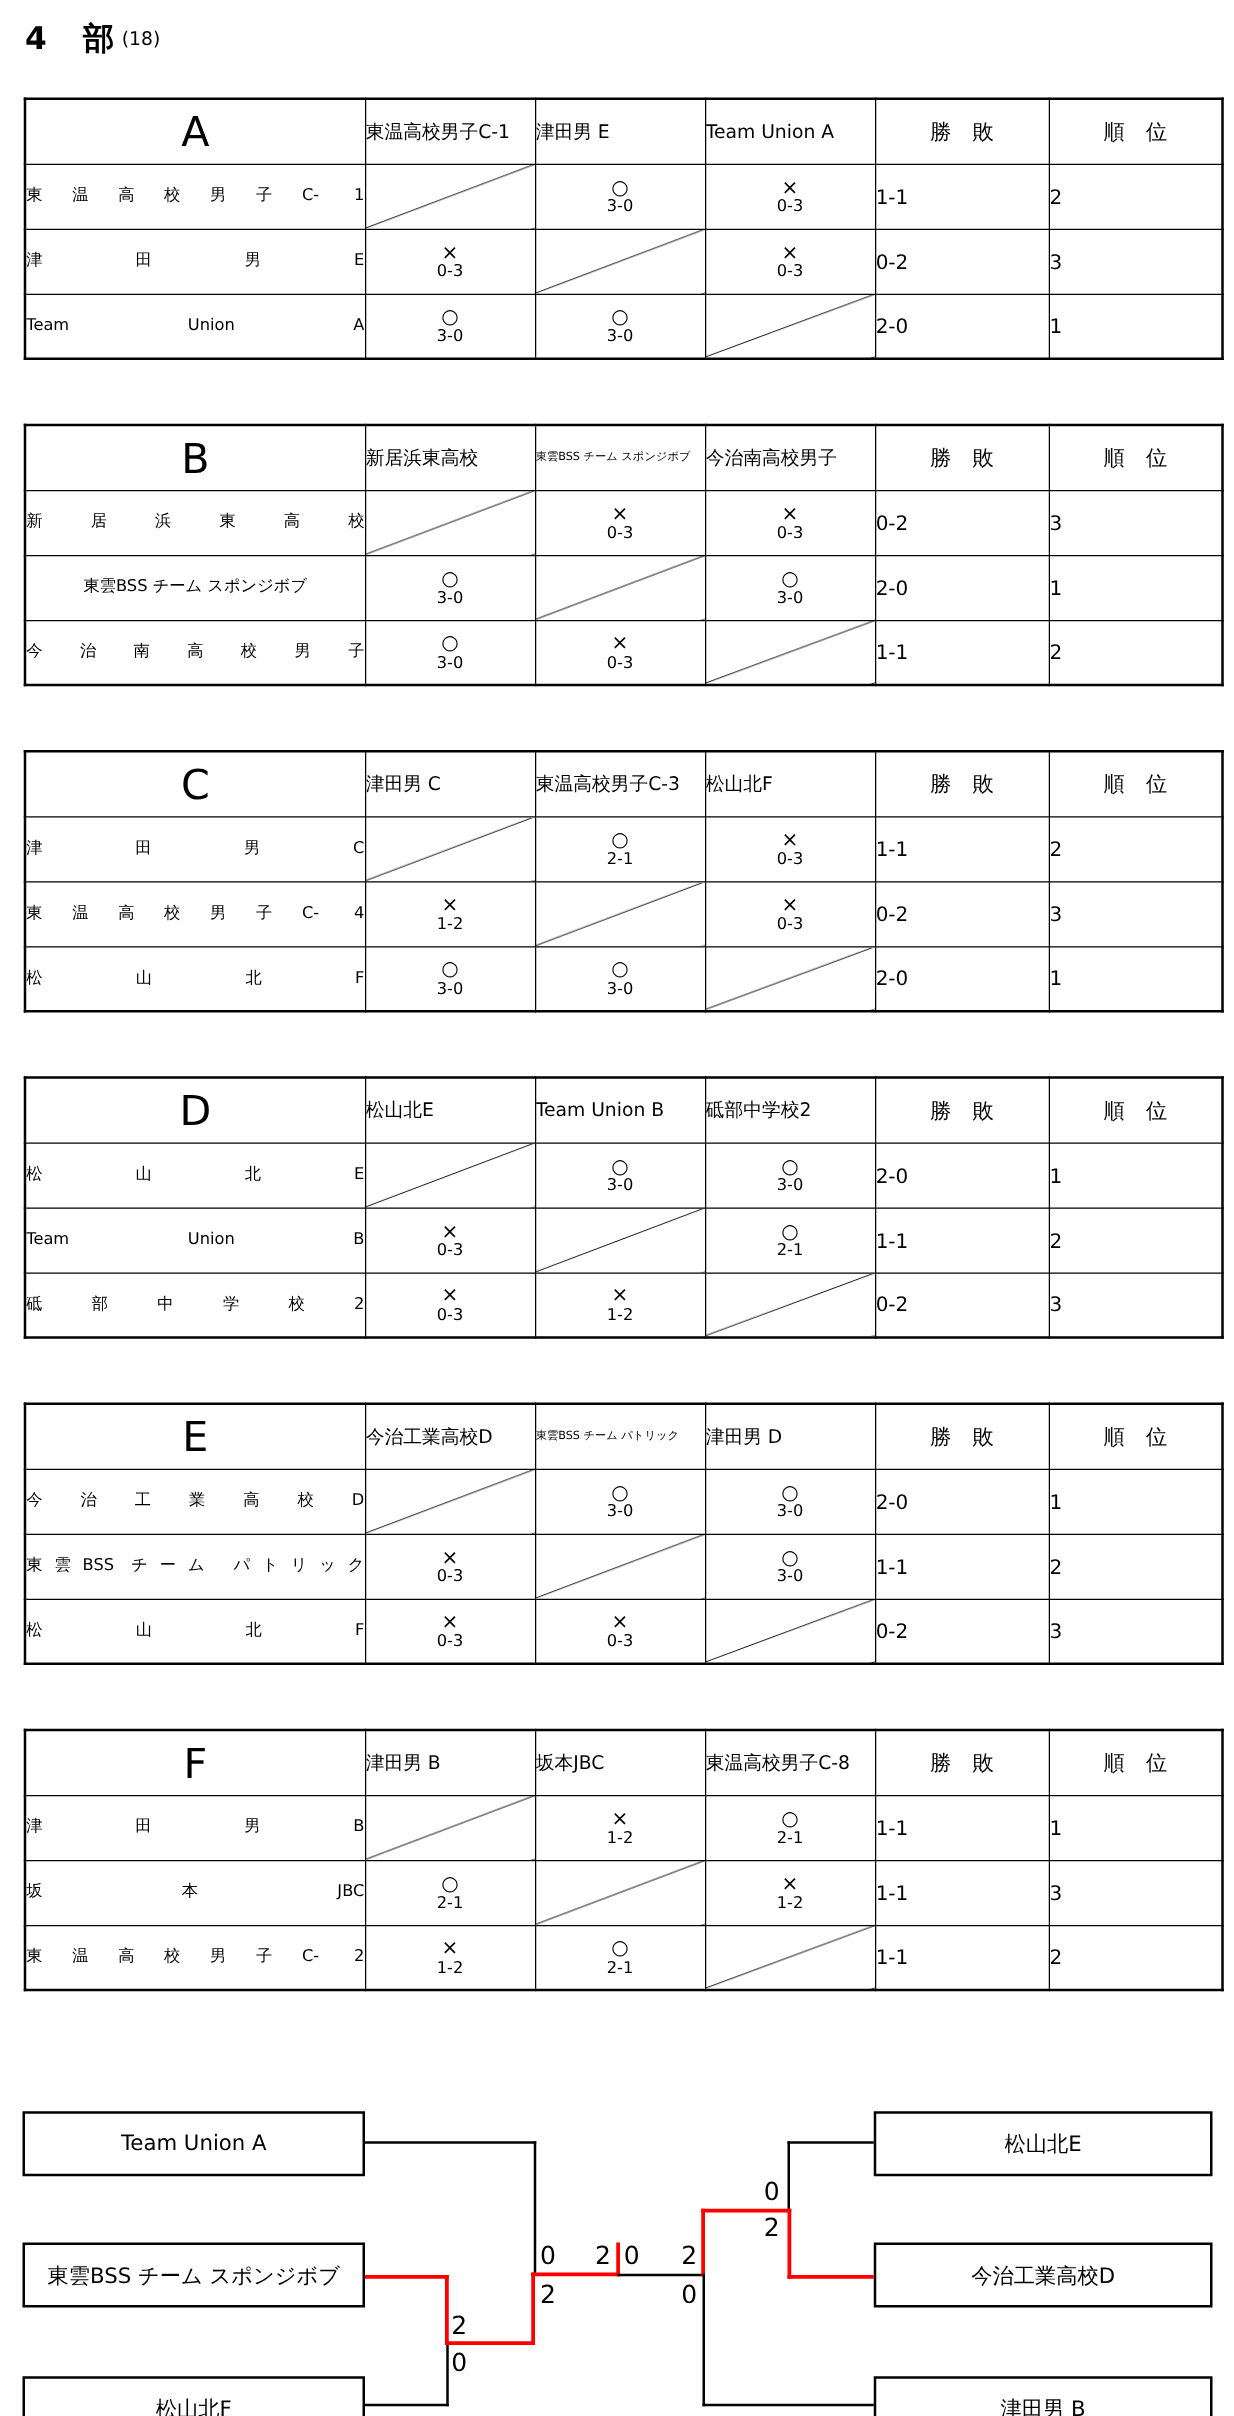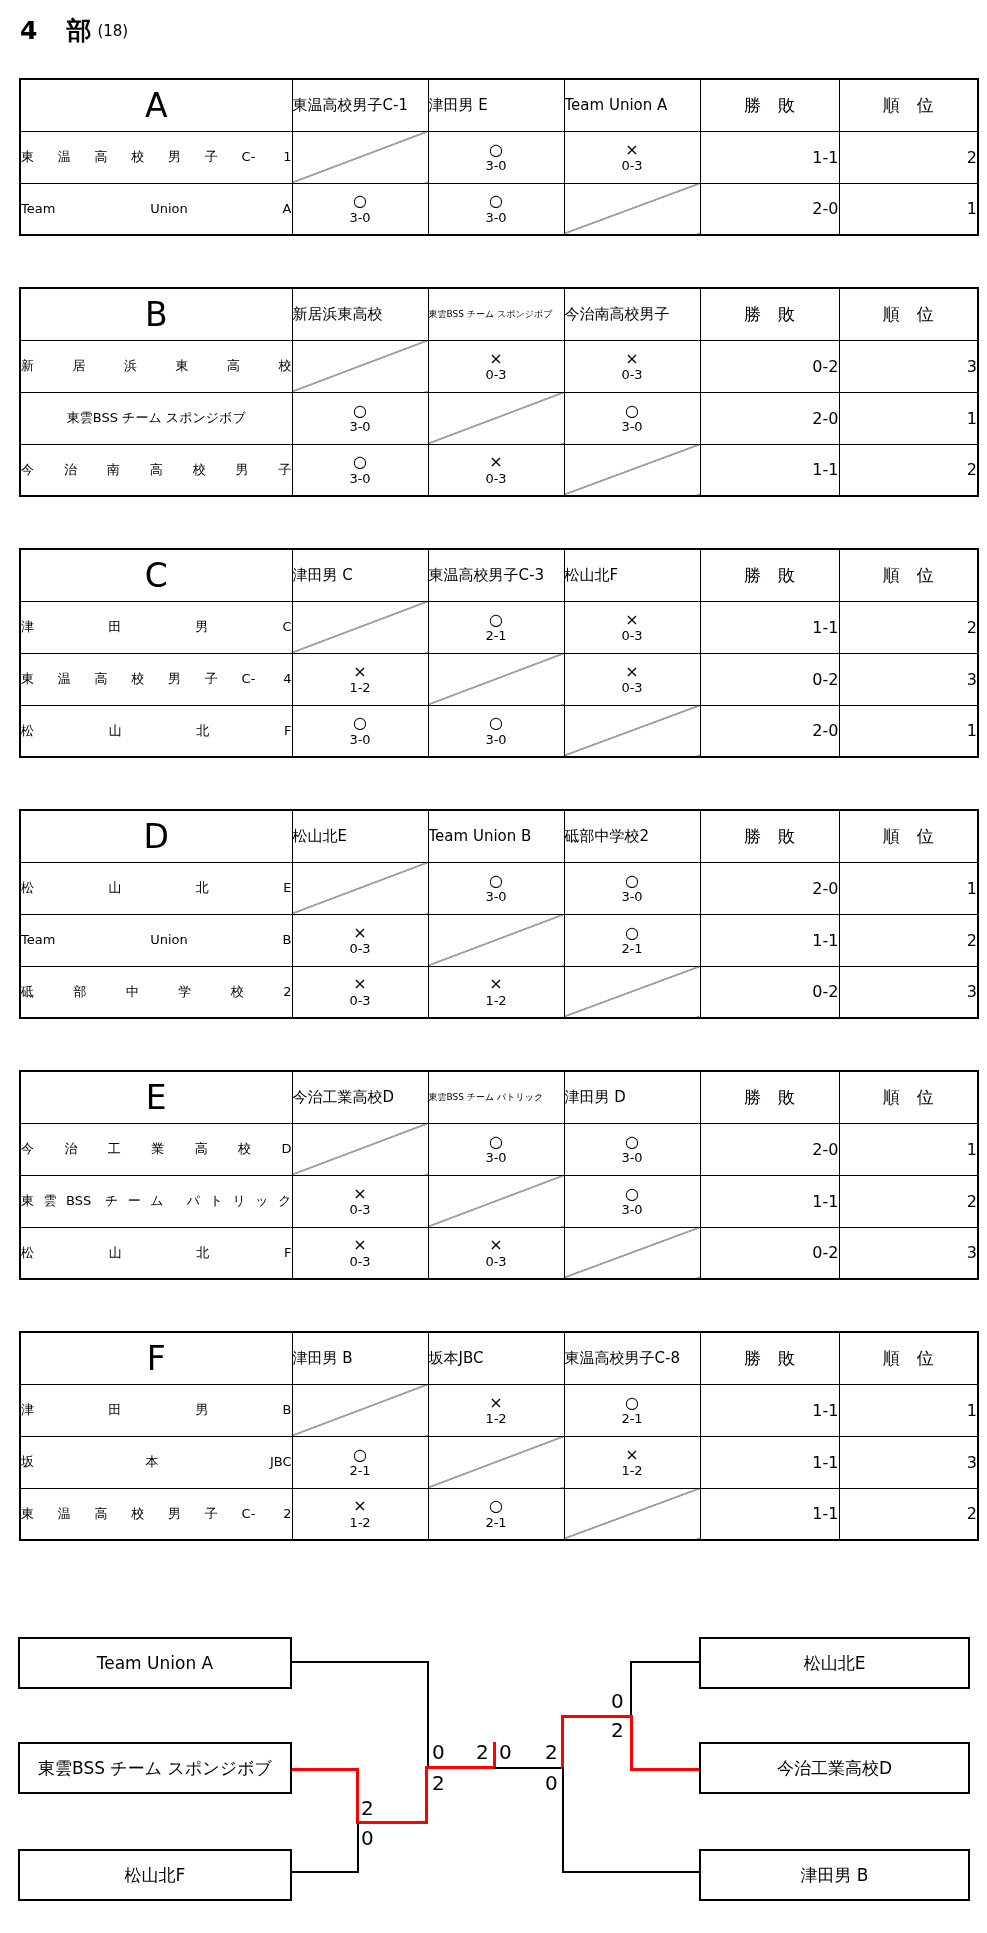--- a/index.html
+++ b/index.html
@@ -38,21 +38,21 @@
   .hcell { text-align: center; font-size: 17px; }
   .name {
     font-size: 13px; padding: 0 7px;
     text-align: justify; text-align-last: justify; text-justify: inter-character;
     line-height: 1.25;
   }
   .name.ctr { text-align: center; text-align-last: center; }
   td.m { text-align: center; }
   .mk { font-size: 16px; line-height: 1.15; }
   .sc { font-size: 13px; line-height: 1.1; }
-  .wl, .rk { text-align: right; font-size: 16px; }
+  .wl, .rk { text-align: left; font-size: 16px; }
   td.diag {
     background: linear-gradient(to bottom right,
       transparent calc(50% - 0.7px), var(--ink) 50%, transparent calc(50% + 0.7px));
   }
 
   
   .bracket { position: relative; width: 987px; height: 334px; }
   .bx {
     position: absolute; border: 2px solid var(--ink); background: #fff;
     display: flex; align-items: center; justify-content: center;
@@ -101,20 +101,34 @@
             <div class="sc">3-0</div>
           </td>
       <td class="m">
             <div class="mk">×</div>
             <div class="sc">0-3</div>
           </td>
       <td class="wl dl">1-1</td>
       <td class="rk">2</td>
     </tr>
     <tr>
+      <td class="name">津田男E</td>
+      <td class="m">
+            <div class="mk">×</div>
+            <div class="sc">0-3</div>
+          </td>
+      <td class="m diag"></td>
+      <td class="m">
+            <div class="mk">×</div>
+            <div class="sc">0-3</div>
+          </td>
+      <td class="wl dl">0-2</td>
+      <td class="rk">3</td>
+    </tr>
+    <tr>
       <td class="name">Team Union A</td>
       <td class="m">
             <div class="mk">○</div>
             <div class="sc">3-0</div>
           </td>
       <td class="m">
             <div class="mk">○</div>
             <div class="sc">3-0</div>
           </td>
       <td class="m diag"></td>

